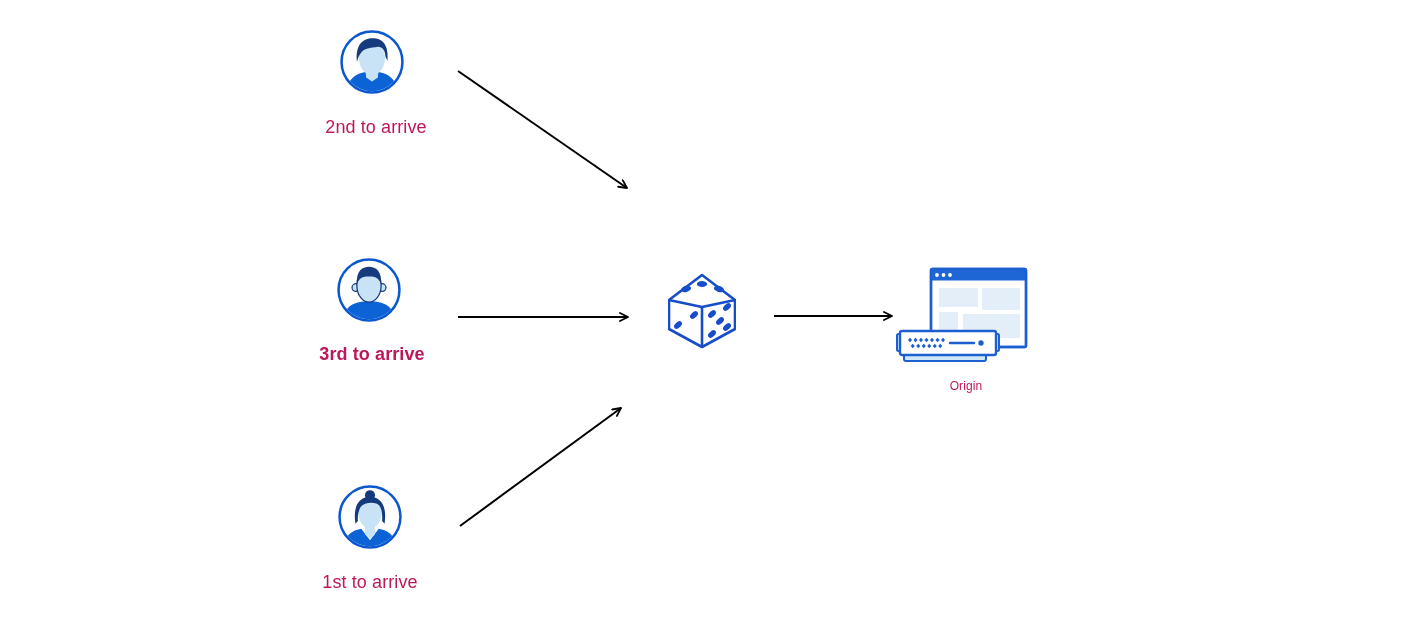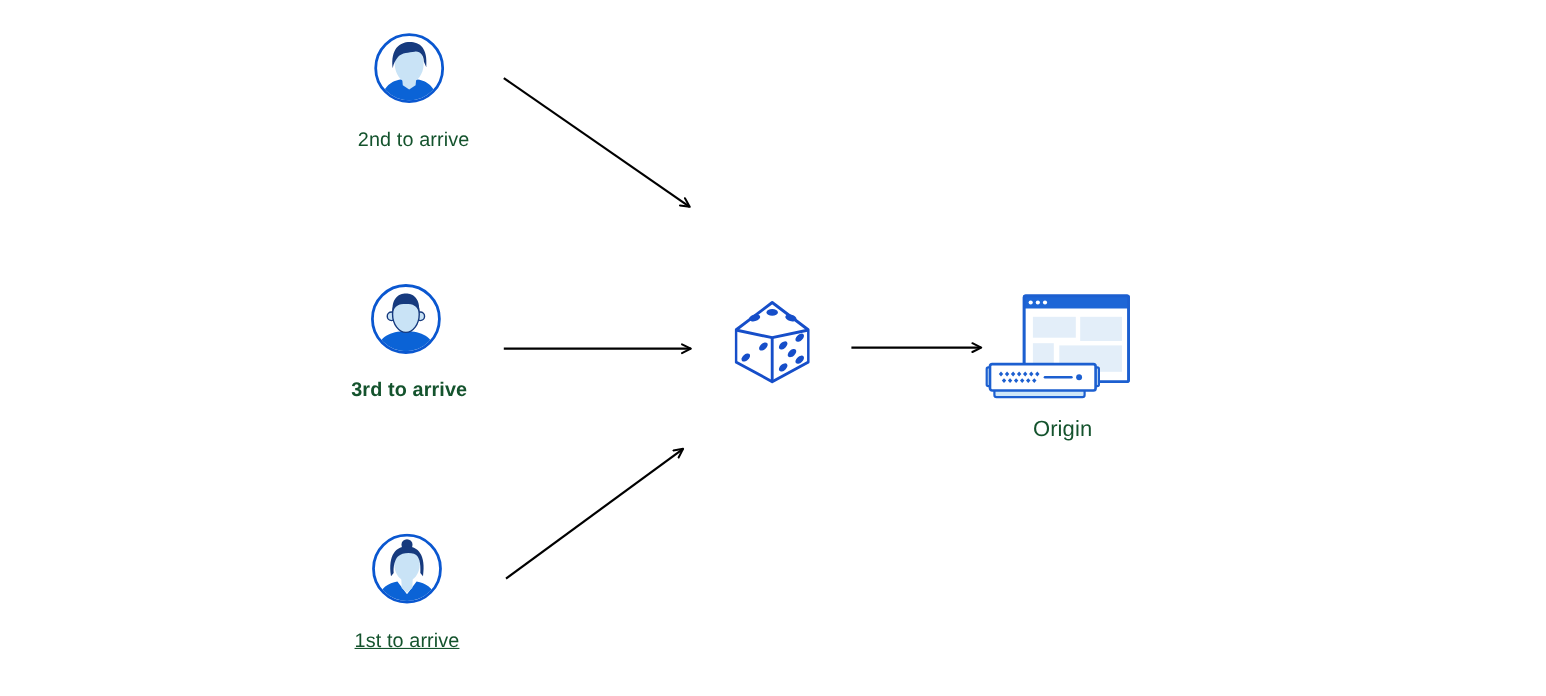--- a/index.html
+++ b/index.html
@@ -20,26 +20,26 @@
     position: absolute;
     left: 0; top: 0;
     width: 1405px;
     height: 633px;
     pointer-events: none;
   }
   .node-label {
     position: absolute;
     transform: translateX(-50%);
     font-size: 18px;
-    color: #14532d;
+    color: #be185d;
     white-space: nowrap;
     letter-spacing: 0.1px;
   }
   .origin-label {
-    font-size: 20px;
+    font-size: 12px;
   }
 </style>
 </head>
 <body>
 
 <div class="canvas">
 
   <svg class="arrows-layer" viewBox="0 0 1405 633">
     <defs>
       <marker id="ah" markerWidth="12" markerHeight="12" refX="9" refY="5" orient="auto" markerUnits="userSpaceOnUse">
@@ -93,21 +93,21 @@
       </defs>
     <circle cx="33" cy="33" r="31.4" fill="#ffffff" stroke="#0a57d0" stroke-width="2.6"></circle>
     <g clip-path="url(#clipC)">
       <path d="M4,67 C7,51 15,46.5 24,45 L33,57 L42,45 C51,46.5 59,51 62,67 Z" fill="#0b63d6"></path>
       <path d="M27.5,38 L38.5,38 L38,51 L33,55.5 L28,51 Z" fill="#c9e3f6"></path>
       <circle cx="33" cy="10.5" r="5.2" fill="#163a7e"></circle>
       <path d="M33,15 C40.5,15 45,20.5 45,28.5 C45,37.5 39.5,44.5 33,44.5 C26.5,44.5 21,37.5 21,28.5 C21,20.5 25.5,15 33,15 Z" fill="#c9e3f6"></path>
       <path d="M18,40 C15,20 23,12 33,12 C43,12 51,20 48,40 L45.5,37 C46,28 44.5,20.5 39.5,19 C34,17.5 28,18.5 24.5,21.5 C21.5,24.5 20,31 20.5,37 Z" fill="#163a7e"></path>
     </g>
   </svg>
-  <div class="node-label" style="left:370px; top:572px;text-decoration:underline;">1st to arrive</div>
+  <div class="node-label" style="left:370px; top:572px;">1st to arrive</div>
 
   <svg class="abs" style="left:668px; top:272px;" width="68" height="78" viewBox="0 0 68 78">
     <g stroke="#164ec9" stroke-width="2.6" fill="#ffffff" stroke-linejoin="round">
       <path d="M34,3 L67,28 L67,57 L34,75 L1,57 L1,28 Z"></path>
       <path d="M1,28 L34,35 L67,28" fill="none"></path>
       <path d="M34,35 L34,75" fill="none"></path>
     </g>
     <g fill="#164ec9">
       <ellipse cx="18" cy="17" rx="5.2" ry="3" transform="rotate(-15 18 17)"></ellipse>
       <ellipse cx="34" cy="12" rx="5.2" ry="3"></ellipse>

